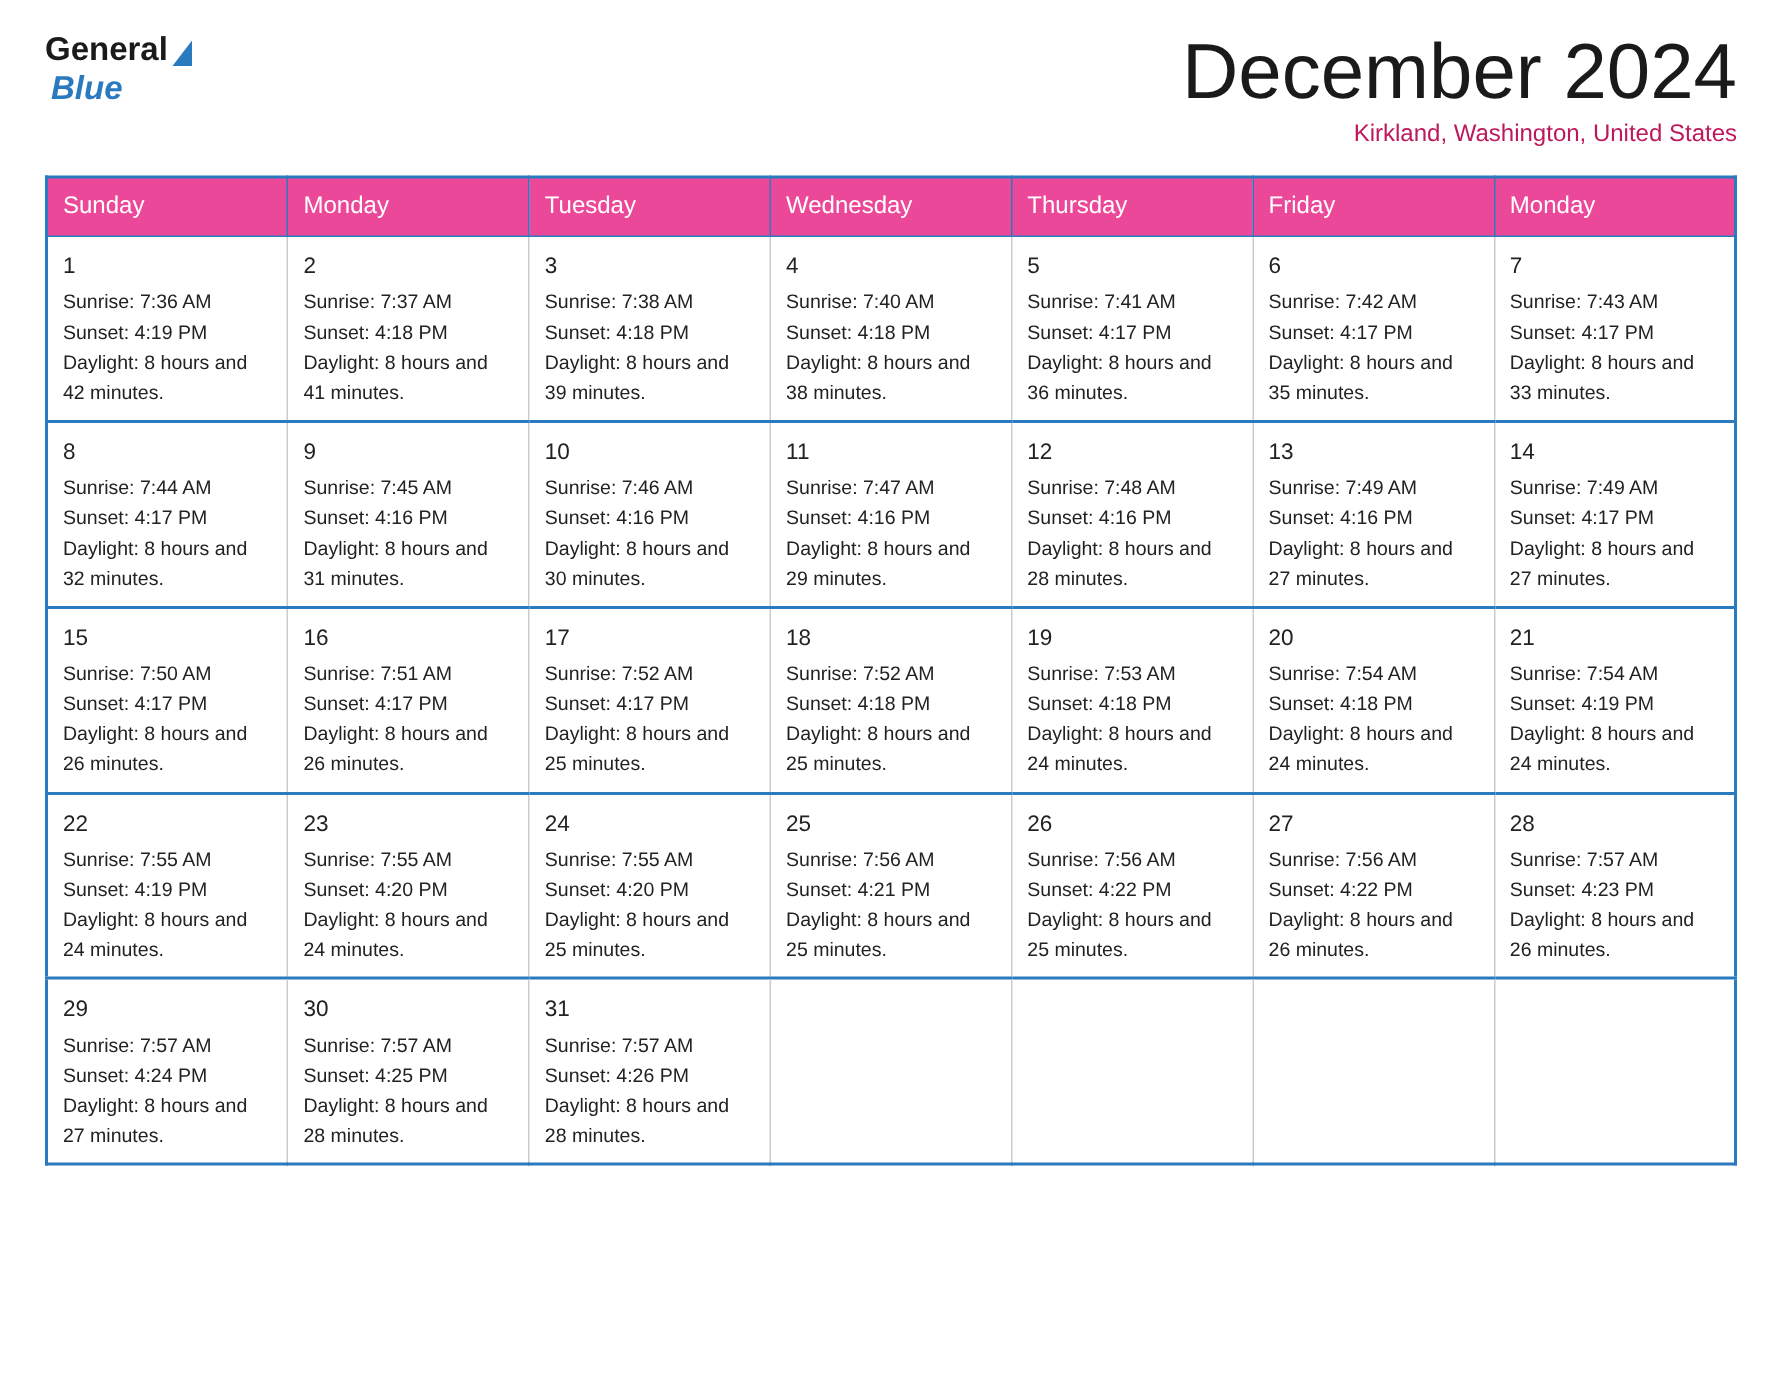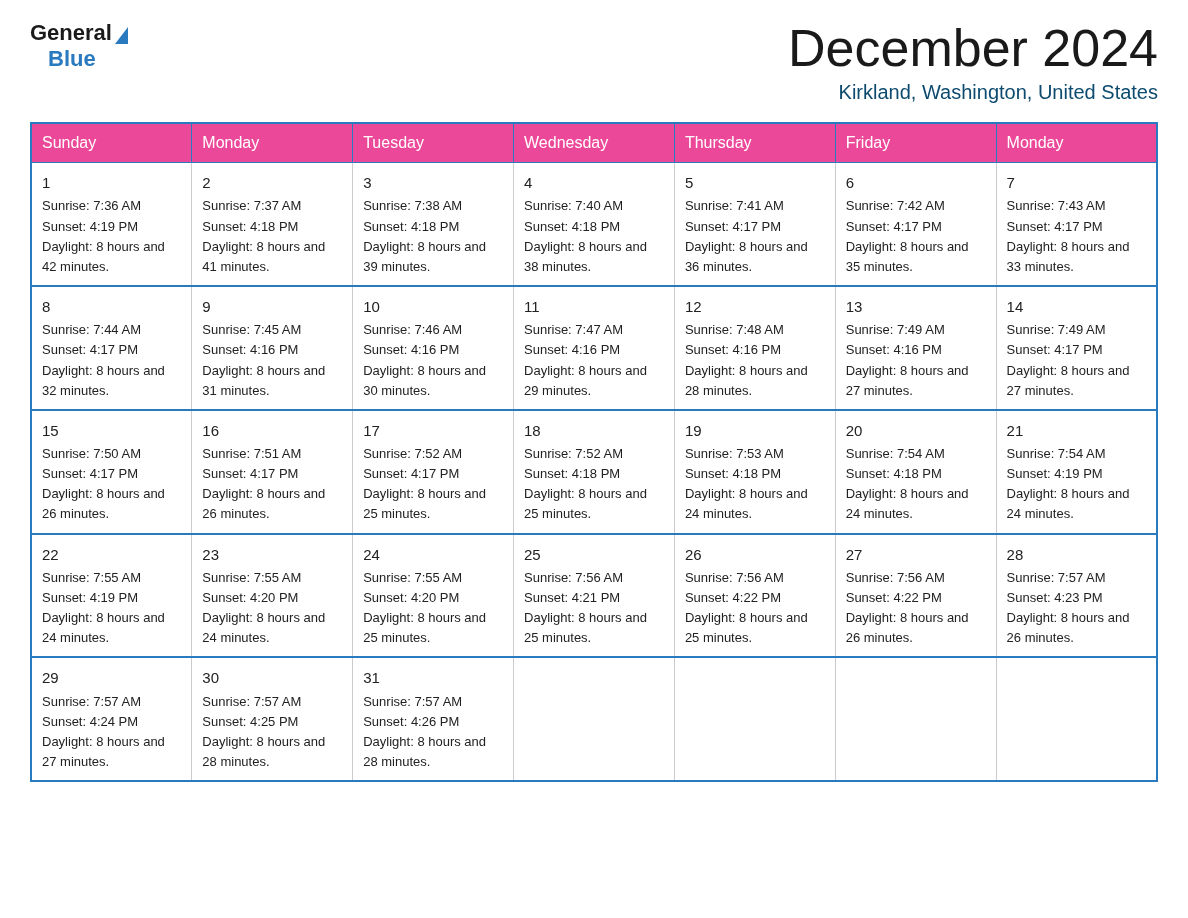--- a/index.html
+++ b/index.html
@@ -21,34 +21,35 @@
       display: flex;
       flex-direction: column;
     }
     .logo-line1 {
       display: flex;
       align-items: center;
     }
     .logo-line2 {
       display: flex;
       align-items: flex-start;
-      margin-left: 16px;
+      margin-left: 2px;
+      font-style: italic;
     }
     .header-right {
       text-align: right;
     }
     .month-title {
       font-size: 52px;
       font-weight: normal;
       color: #1a1a1a;
       line-height: 1.1;
     }
     .location {
-      font-size: 20px;
-      color: #0c4a6e;
+      font-size: 16px;
+      color: #be185d;
       margin-top: 4px;
     }
     .calendar {
       width: 100%;
       border-collapse: collapse;
       border: 2px solid #2a7abf;
     }
     .calendar th {
       background-color: #ec4899;
       color: #fff;

